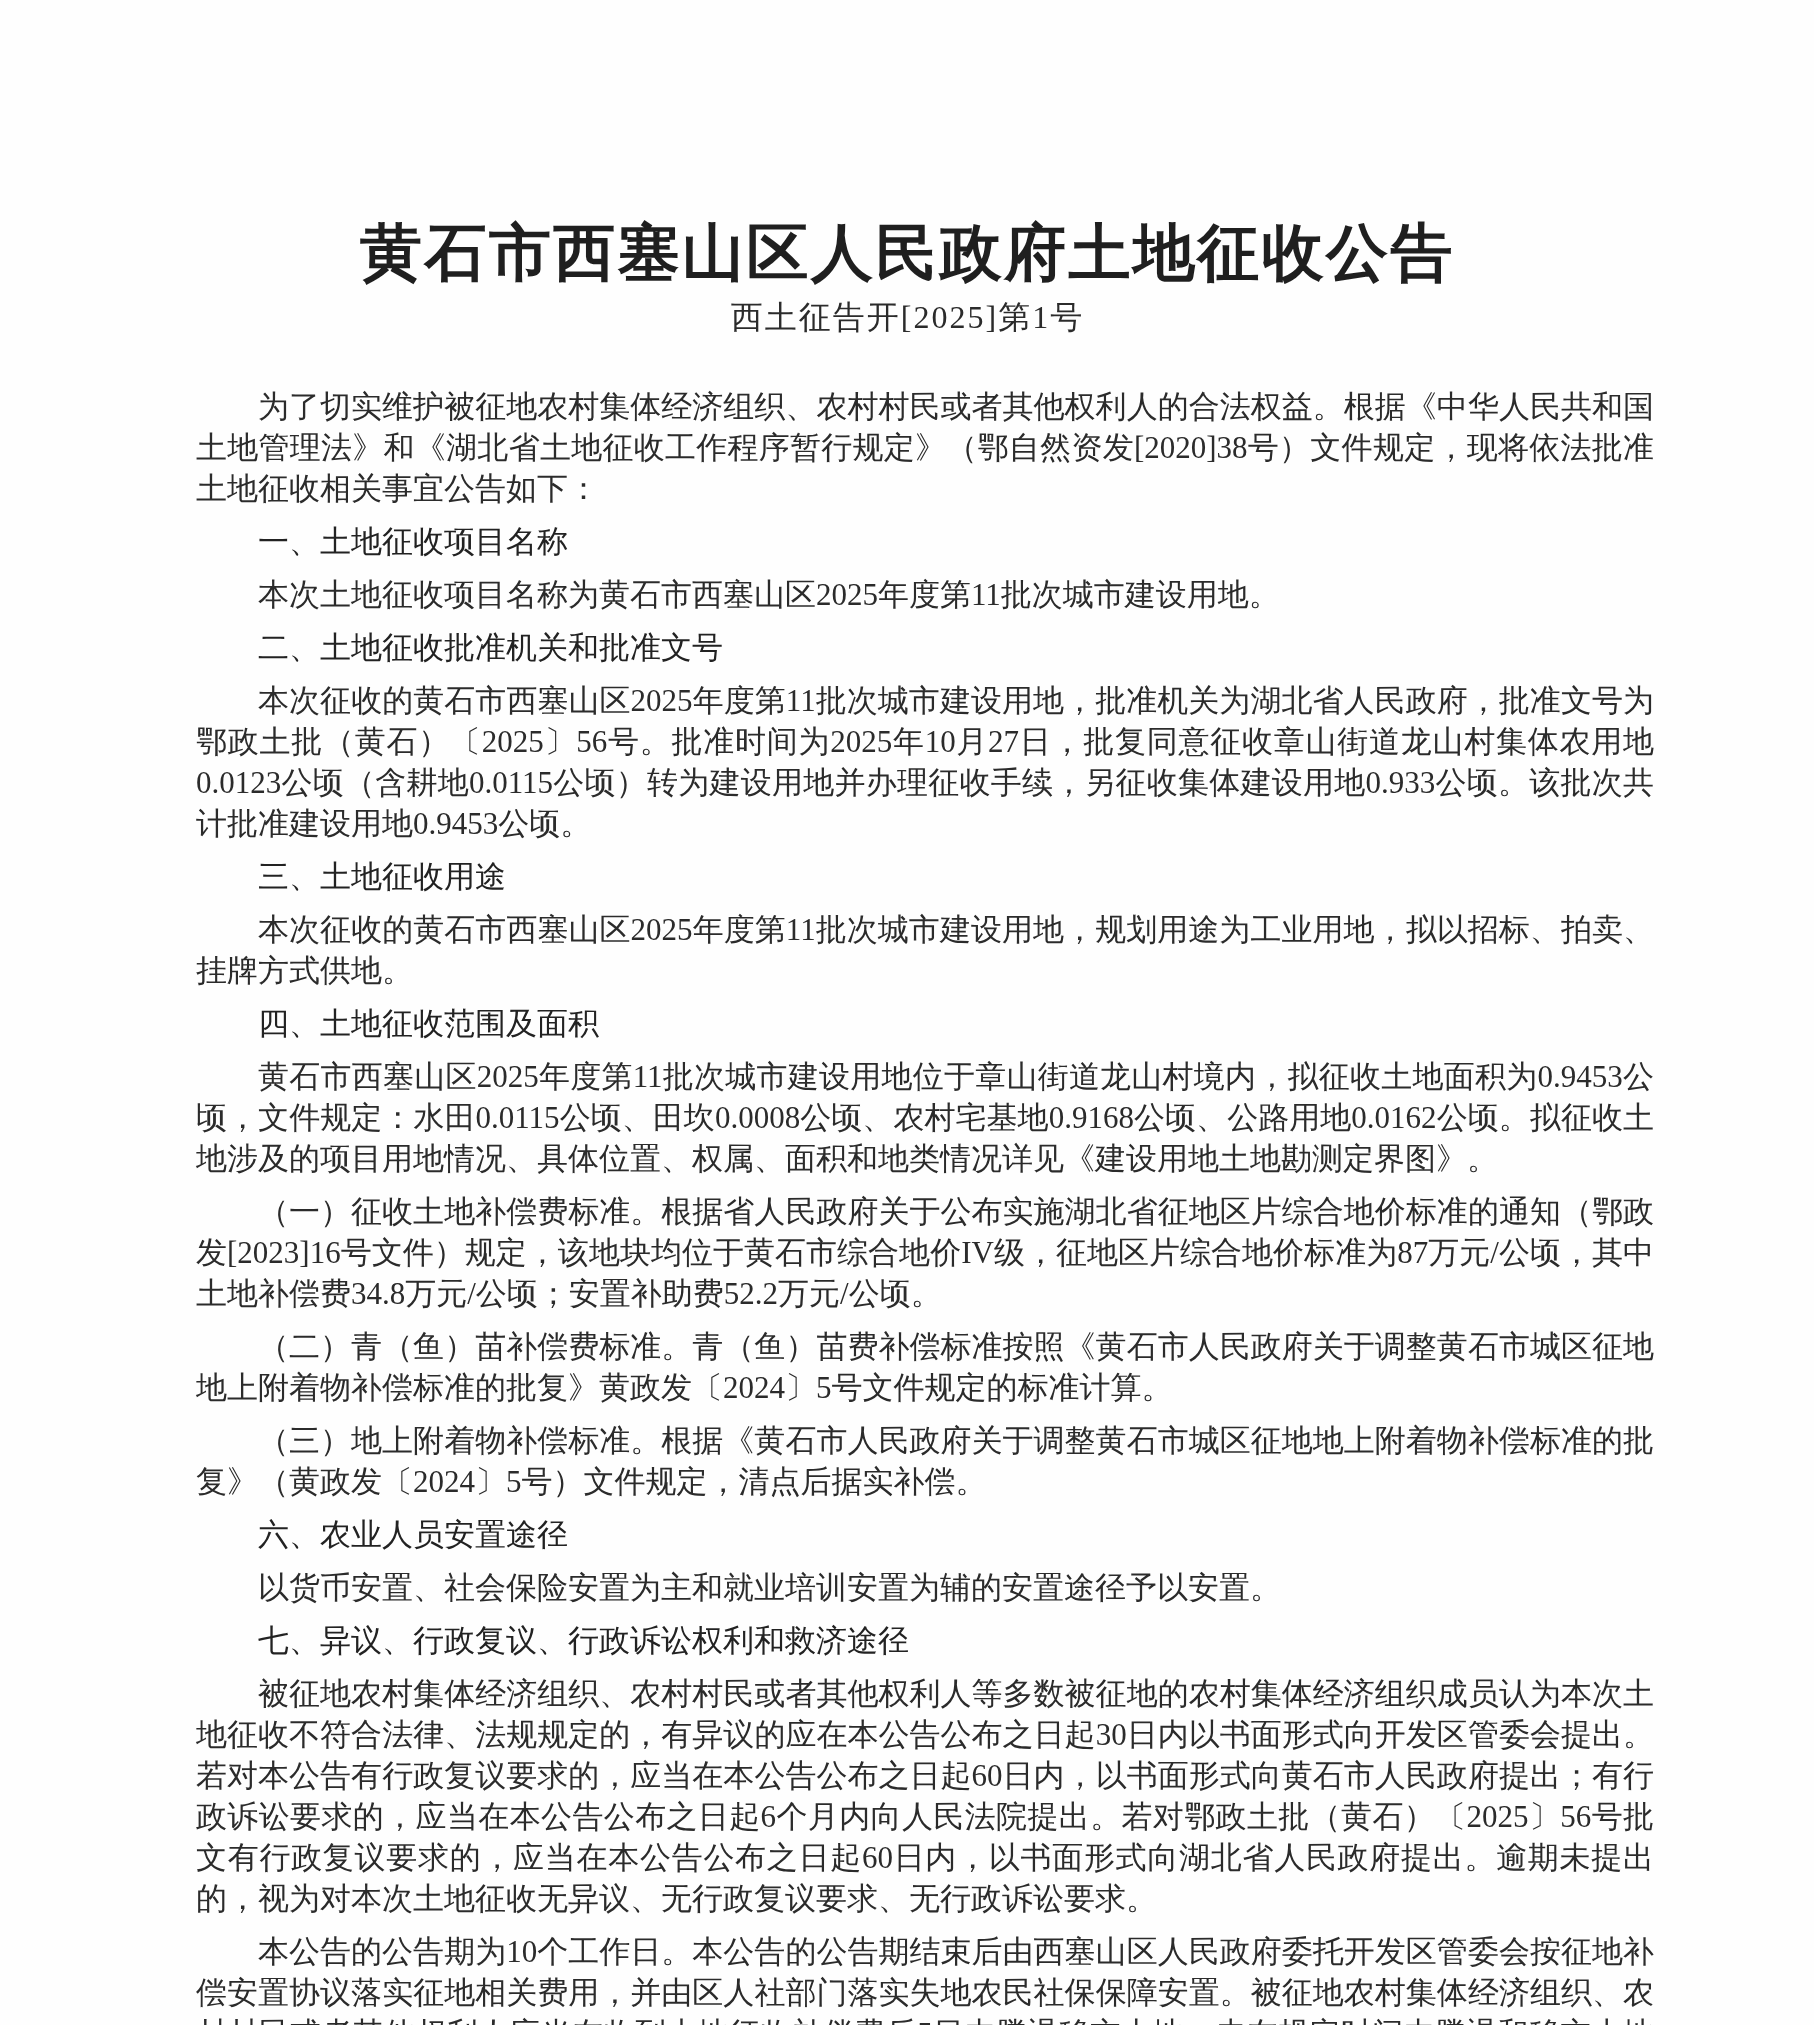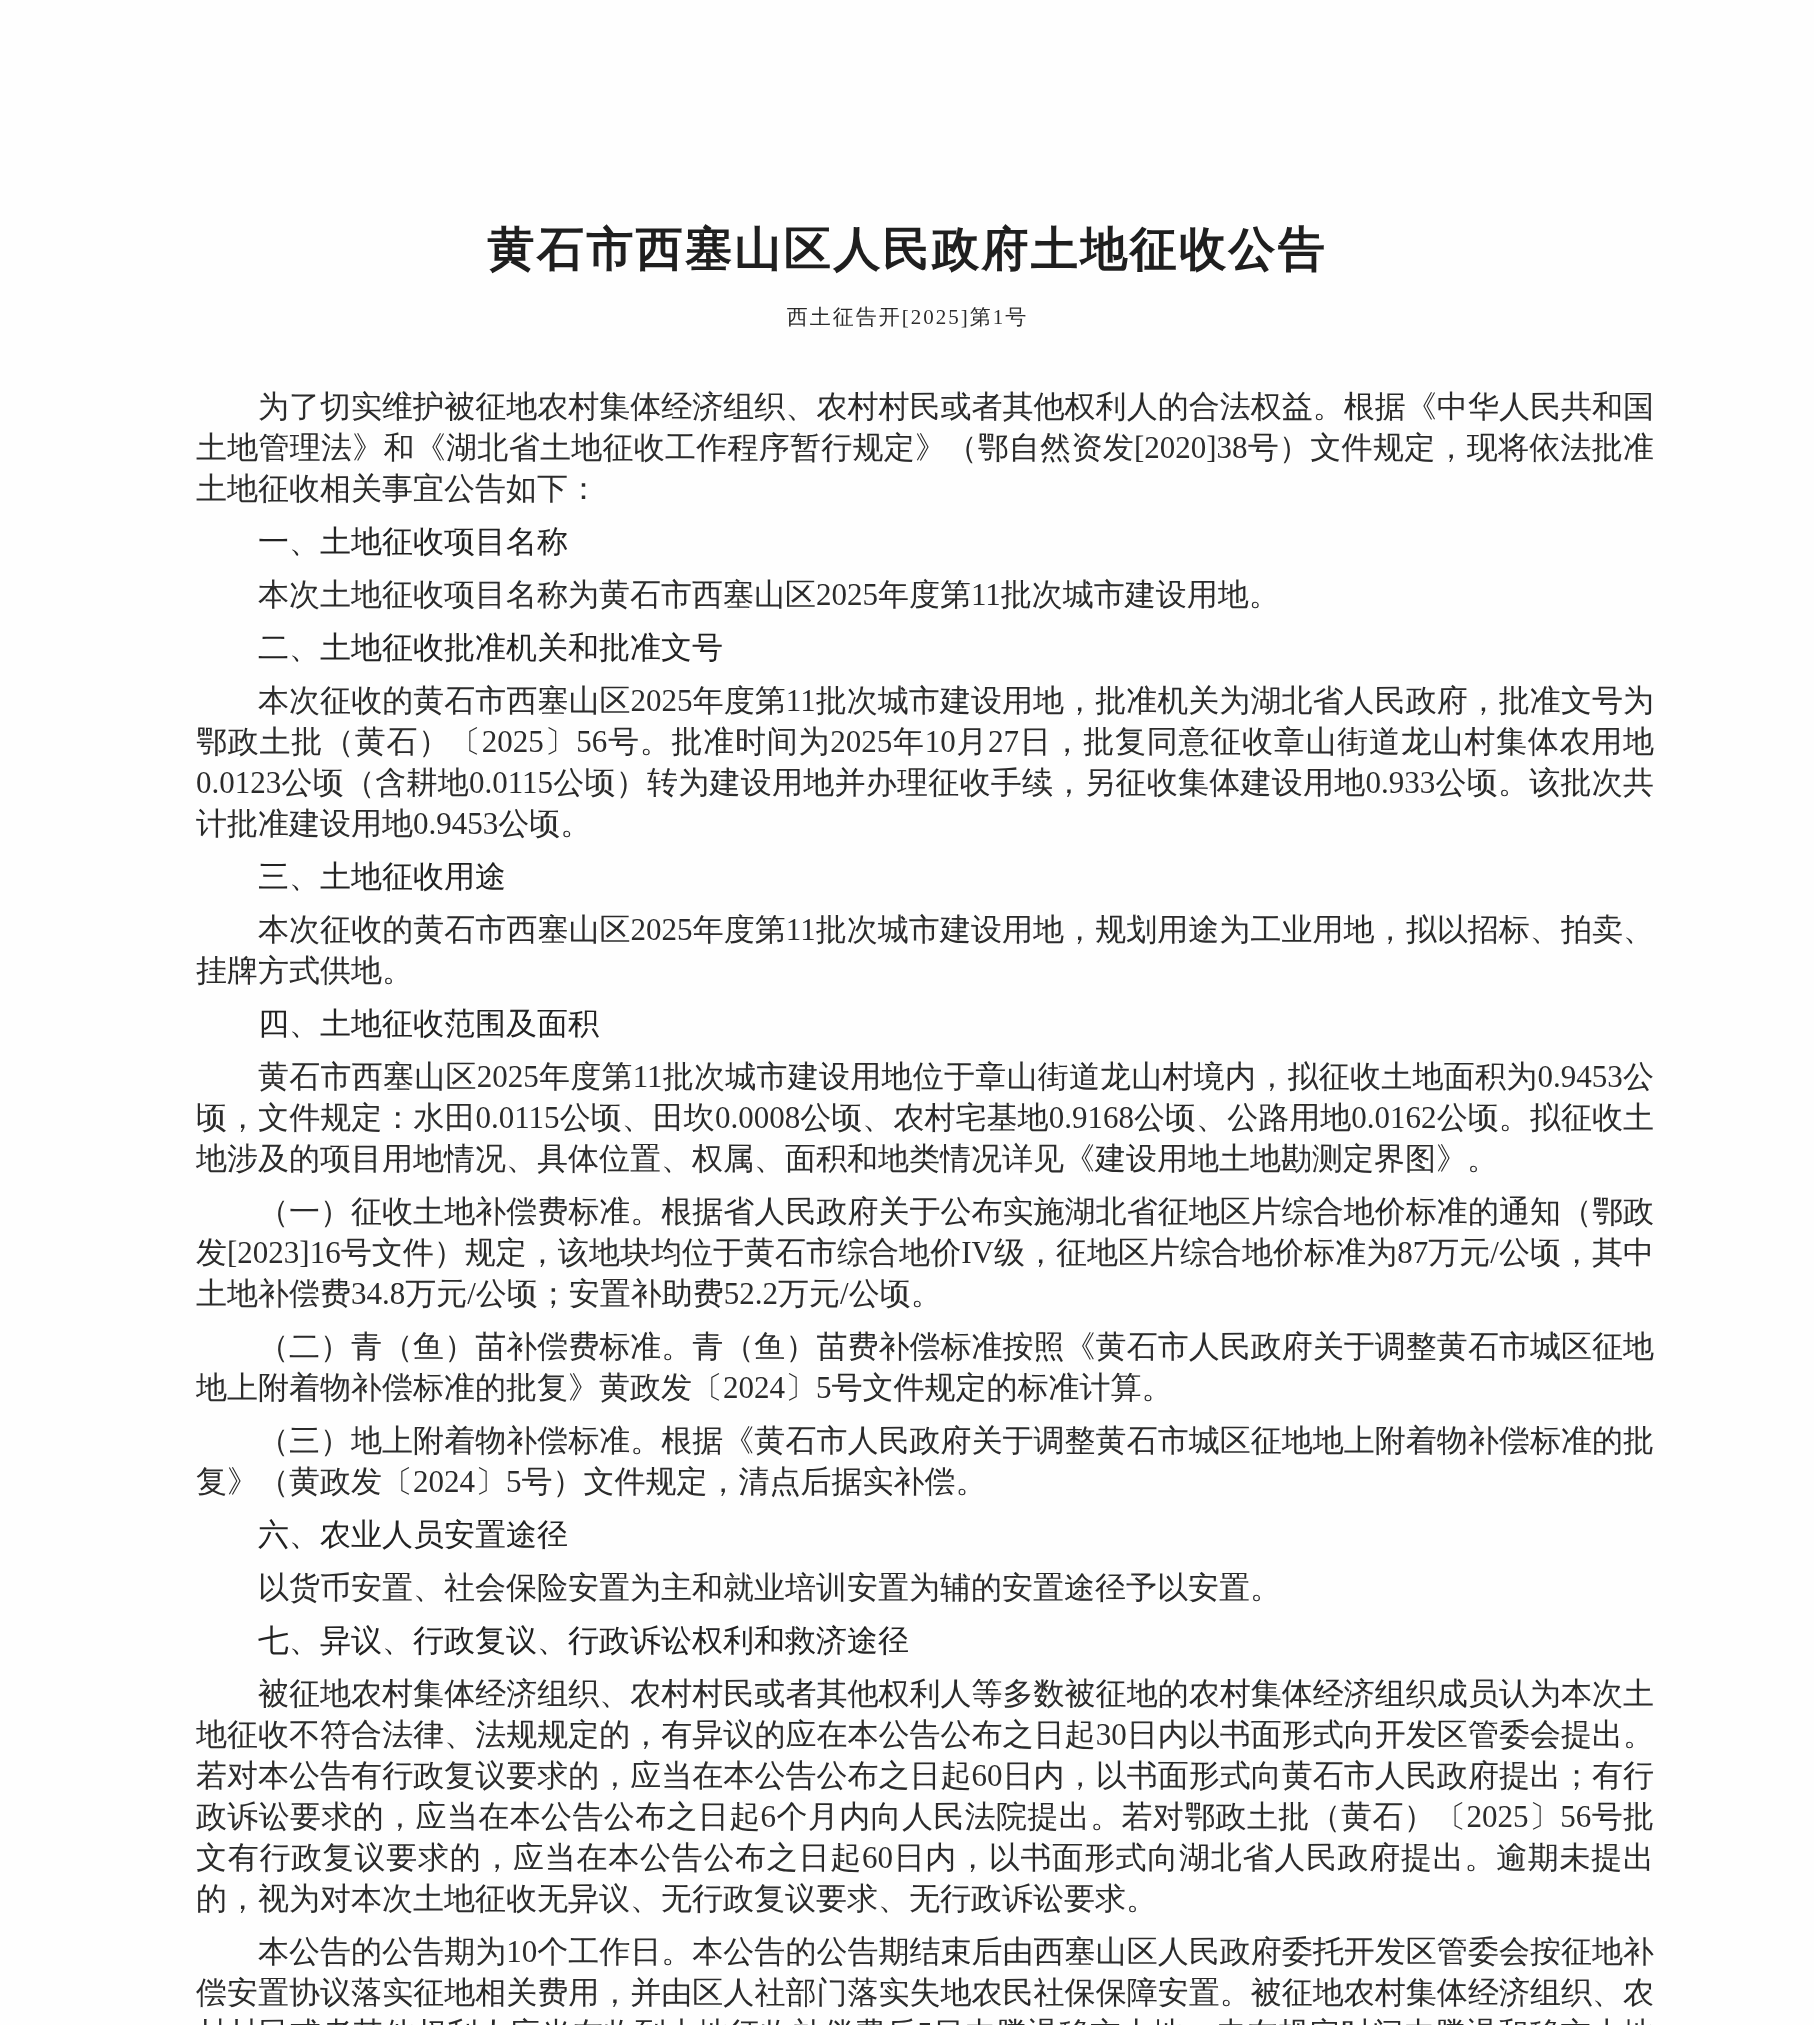--- a/index.html
+++ b/index.html
@@ -16,34 +16,34 @@
     font-family: "Liberation Serif", serif;
     color: #262626;
   }
   .title {
     position: absolute;
     top: 225px;
     left: 0;
     width: 100%;
     margin: 0;
     text-align: center;
-    font-size: 47px;
+    font-size: 62px;
     line-height: 55px;
     font-weight: 700;
     letter-spacing: 2.4px;
     color: #1f1f1f;
-    font-family: Liberation Mono, monospace;
+    font-family: Liberation Sans, sans-serif;
   }
   .doc-number {
     position: absolute;
     top: 301px;
     left: 0;
     width: 100%;
     text-align: center;
-    font-size: 21px;
+    font-size: 32px;
     line-height: 32px;
     letter-spacing: 2px;
     color: #2b2b2b;
   }
   .body-text {
     position: absolute;
     top: 374px;
     left: 184px;
     width: 1482px;
     font-size: 31px;

